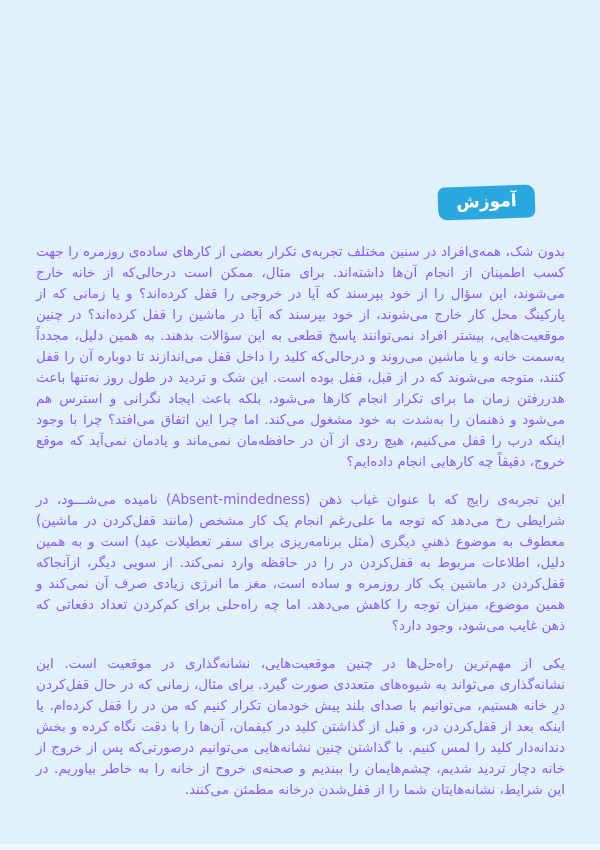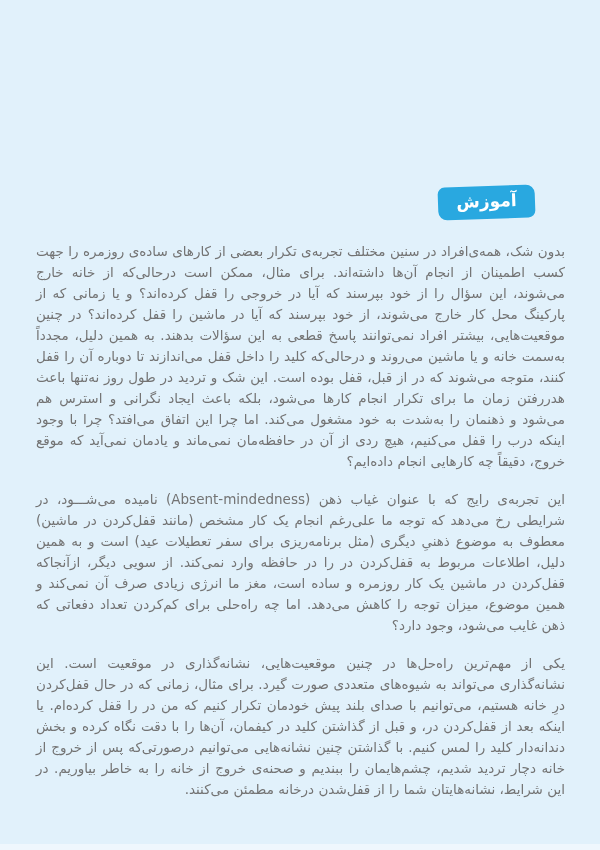--- a/index.html
+++ b/index.html
@@ -39,21 +39,21 @@
     line-height: 1;
     padding-bottom: 3px;
   }
   .article {
     position: absolute;
     top: 241px;
     right: 35px;
     left: 36px;
     direction: rtl;
     text-align: justify;
-    color: #737373;
+    color: #8b5cf6;
     font-size: 13.5px;
     line-height: 21px;
   }
   .article p {
     margin: 0 0 17px 0;
   }
   .page-bottom-edge {
     position: absolute;
     left: 0;
     right: 0;

